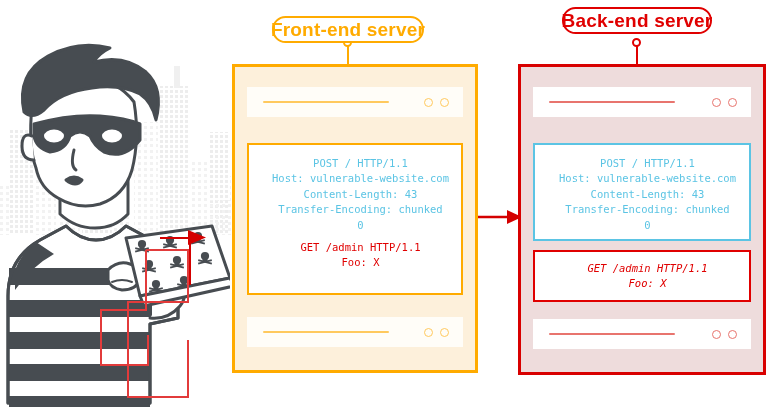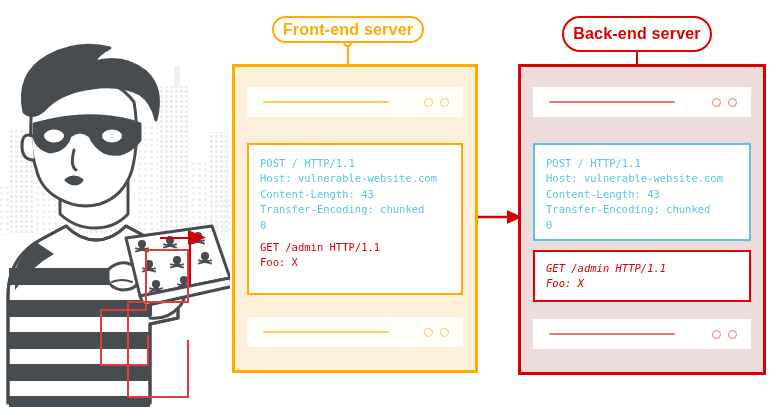--- a/index.html
+++ b/index.html
@@ -46,20 +46,21 @@
   .mid-arrow {
     position: absolute;
     left: 476px; top: 205px;
     width: 48px; height: 24px;
   }
 
   
   .panel {
     position: absolute;
     box-sizing: border-box;
+    text-align: center;
   }
   .panel-frontend {
     left: 232px; top: 64px;
     width: 246px; height: 309px;
     background: #fdf0db;
     border: 3px solid #ffab00;
   }
   .panel-backend {
     left: 518px; top: 64px;
     width: 248px; height: 311px;
@@ -136,36 +137,36 @@
   .red  { color: #e00000; }
   .spacer { display: block; height: 7px; }
 
   
   .tag {
     position: absolute;
     box-sizing: border-box;
     border-radius: 999px;
     background: #ffffff;
     font-weight: bold;
-    font-size: 16px;
+    font-size: 19px;
     letter-spacing: 0.2px;
     display: flex;
     align-items: center;
     justify-content: center;
     white-space: nowrap;
   }
   .tag-frontend {
     left: 272px; top: 16px;
     width: 152px; height: 27px;
     border: 2.2px solid #ffab00;
     color: #ffab00;
   }
   .tag-backend {
-    left: 562px; top: 16px;
-    width: 150px; height: 36px;
+    left: 562px; top: 7px;
+    width: 150px; height: 27px;
     border: 2.2px solid #e00000;
     color: #e00000;
   }
 
   
   .stem {
     position: absolute;
     width: 2px;
   }
   .stem-fe { left: 347px; top: 43px; height: 23px; background: #ffab00; }

